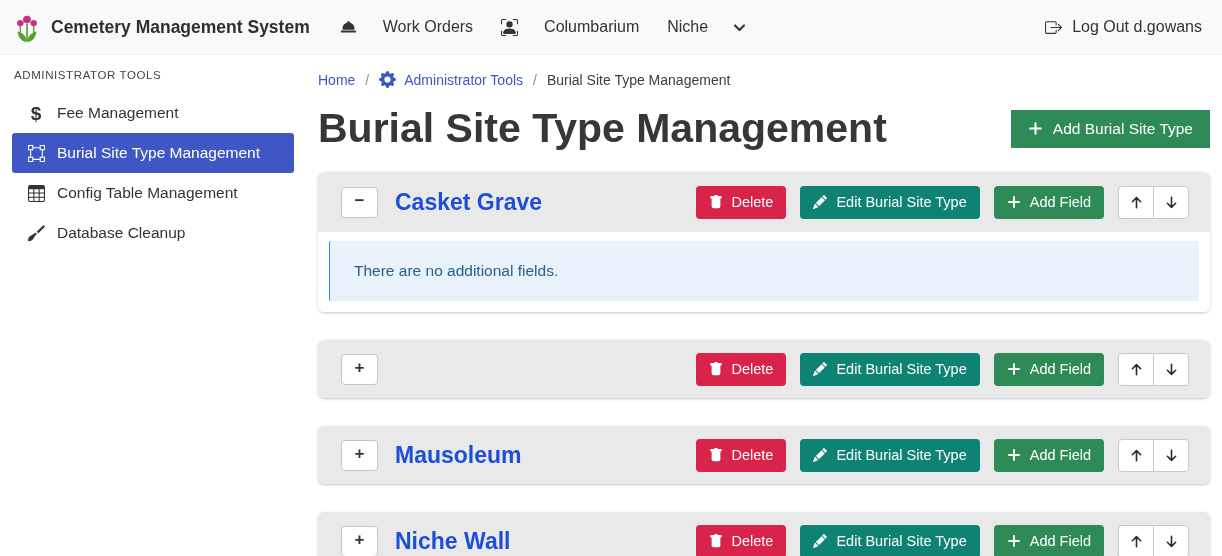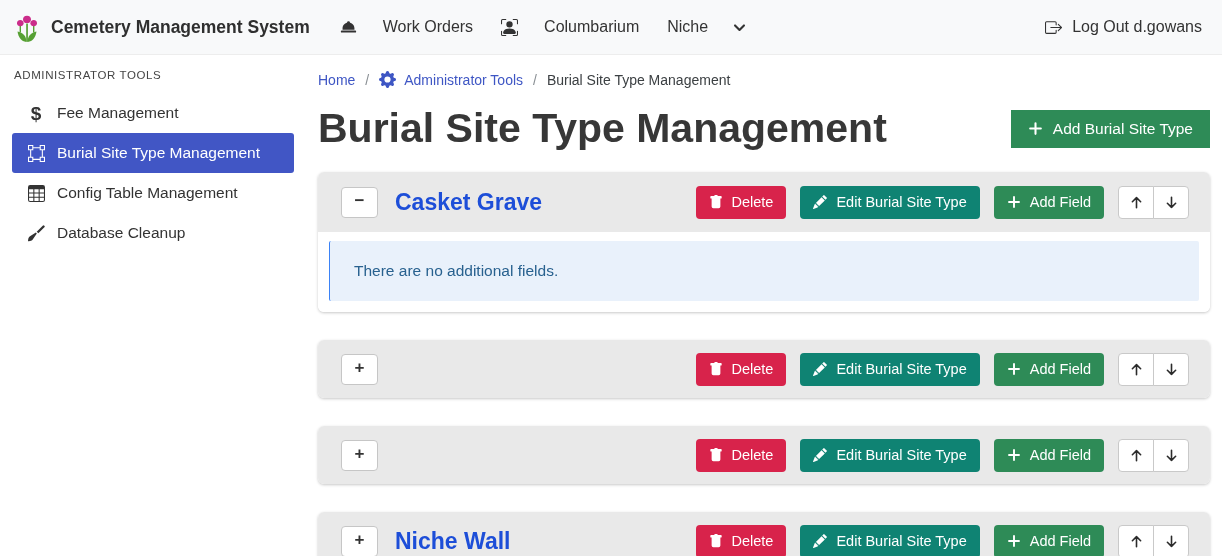--- a/index.html
+++ b/index.html
@@ -317,20 +317,21 @@
                     </svg>
                   </span>
                 </button>
               </div>
             </div>
           </div>
         </section>
         <section class="panel">
           <div class="panel-header">
             <button class="expand-btn">+</button>
+            <span class="panel-title">Mausoleum</span>
             <div class="panel-actions">
               <button class="btn btn-delete">
                 <span class="icn ">
                   <svg viewBox="0 0 16 16" fill="currentColor">
                     <path d="M2.5 1a1 1 0 0 0-1 1v1a1 1 0 0 0 1 1H3v9a2 2 0 0 0 2 2h6a2 2 0 0 0 2-2V4h.5a1 1 0 0 0 1-1V2a1 1 0 0 0-1-1H10a1 1 0 0 0-1-1H7a1 1 0 0 0-1 1H2.5z"></path>
                   </svg>
                 </span>
                 <span>Delete</span>
               </button>
               <button class="btn btn-edit">

